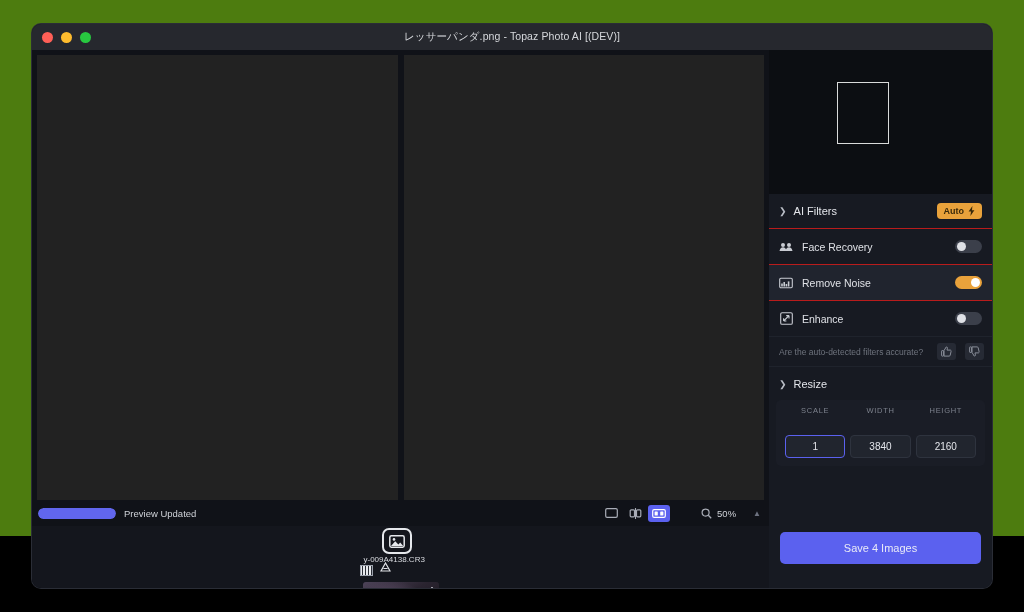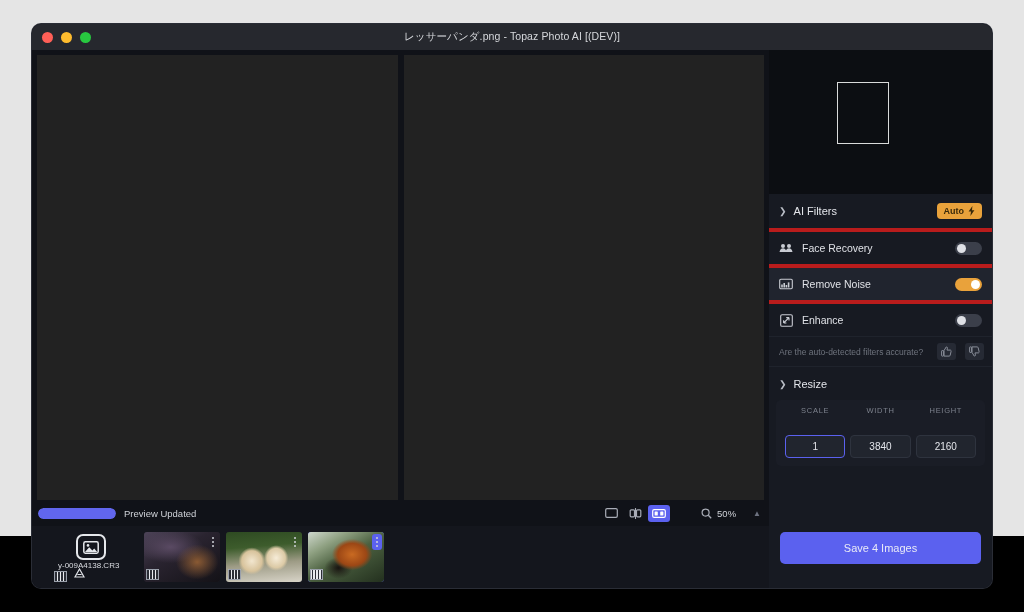--- a/index.html
+++ b/index.html
@@ -5,21 +5,21 @@
   * { box-sizing: border-box; margin: 0; padding: 0; }
   html, body {
     width: 1024px; height: 612px;
     background: #000;
     font-family: "Liberation Sans", sans-serif;
     overflow: hidden;
   }
   .desktop {
     position: relative;
     width: 1024px; height: 536px;
-    background: #e5e5e5;
+    background: #4d7c0f;
   }
   
   .window {
     position: absolute;
     left: 32px; top: 24px;
     width: 960px; height: 564px;
     background: #14161d;
     border-radius: 9px;
     overflow: hidden;
     box-shadow: 0 0 0 1px #2a2d36;
@@ -103,21 +103,21 @@
     color: #a9adb7;
   }
   .vm.active { background: #5b61ef; color: #fff; }
   .zoomgroup { display: flex; align-items: center; gap: 5px; margin-left: 23px; }
   .zoom-val { font-size: 9.5px; color: #cfd2d8; }
   .caret { color: #6d7280; font-size: 8px; margin-left: 12px; }
 
   
   .filmstrip {
     height: 62px; background: #14161d;
-    display: flex; align-items: center; gap: 6px; padding: 0 20px;
+    display: flex; align-items: center; gap: 6px; padding: 0 20px; flex-direction: column;
   }
   .thumb {
     position: relative; width: 76px; height: 50px;
     border-radius: 3px; overflow: hidden; background: #1b1e26;
     flex: 0 0 auto;
   }
   .thumb.first { background: transparent; width: 86px; }
   .thumb.selected { outline: 2px solid #5b61ef; outline-offset: -2px; }
   .thumb-img { position: absolute; inset: 0; }
   .t-dark {
@@ -190,21 +190,21 @@
   }
   .section-head .label { font-size: 11px; color: #e3e5ea; }
   .chev { color: #b9bdc6; font-size: 9px; }
   .auto-badge {
     margin-left: auto; background: #e9a23b; color: #3a2a0a;
     font-size: 9px; padding: 3px 7px; border-radius: 4px;
     display: flex; align-items: center; gap: 4px; font-weight: 600;
   }
   .filter-row {
     display: flex; align-items: center; height: 36px; padding: 0 10px; gap: 9px;
-    border-top: 4px solid #b91c1c;
+    border-top: 1px solid #b91c1c;
   }
   .filter-row.active { background: #20242e; }
   .filter-row .fname { font-size: 10.5px; color: #dfe1e6; }
   .fic { width: 14px; height: 14px; display: flex; align-items: center; justify-content: center; color: #c9ccd3; }
   .toggle {
     margin-left: auto; width: 27px; height: 13px; border-radius: 7px;
     background: #3b3f4a; position: relative;
   }
   .toggle i { position: absolute; top: 2px; left: 2px; width: 9px; height: 9px; border-radius: 50%; background: #dfe1e6; }
   .toggle.on { background: #e9a23b; }

